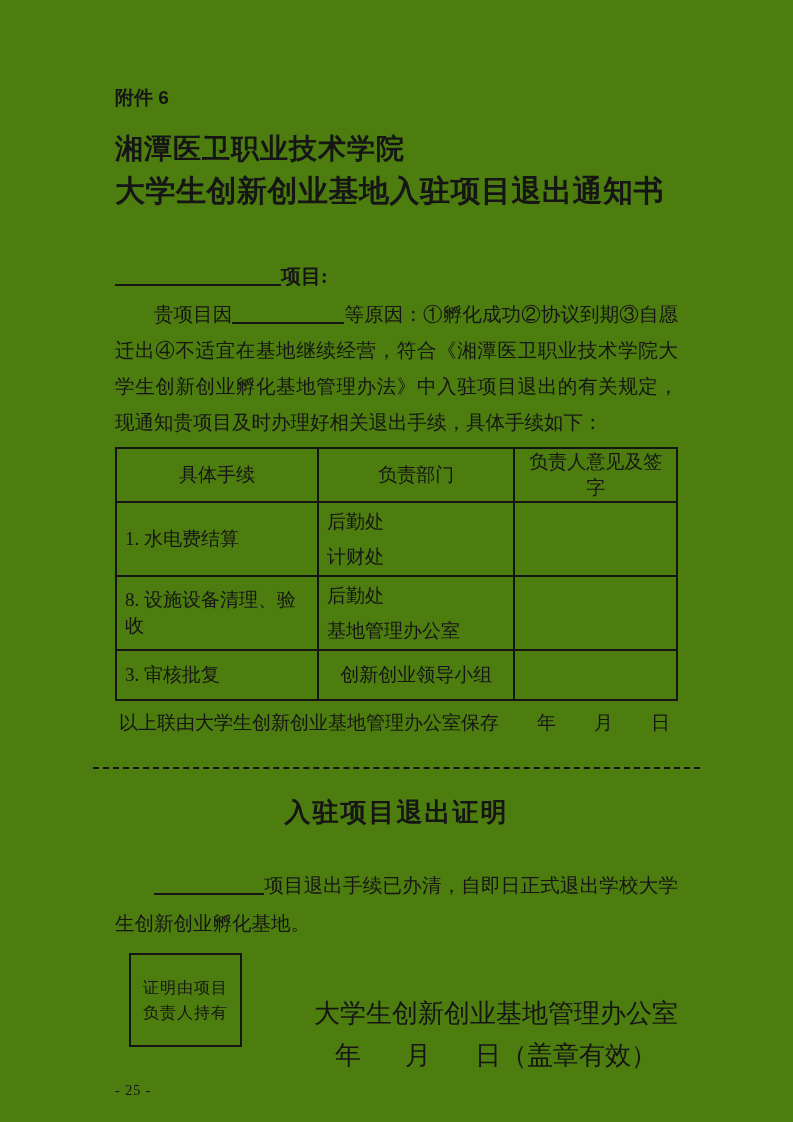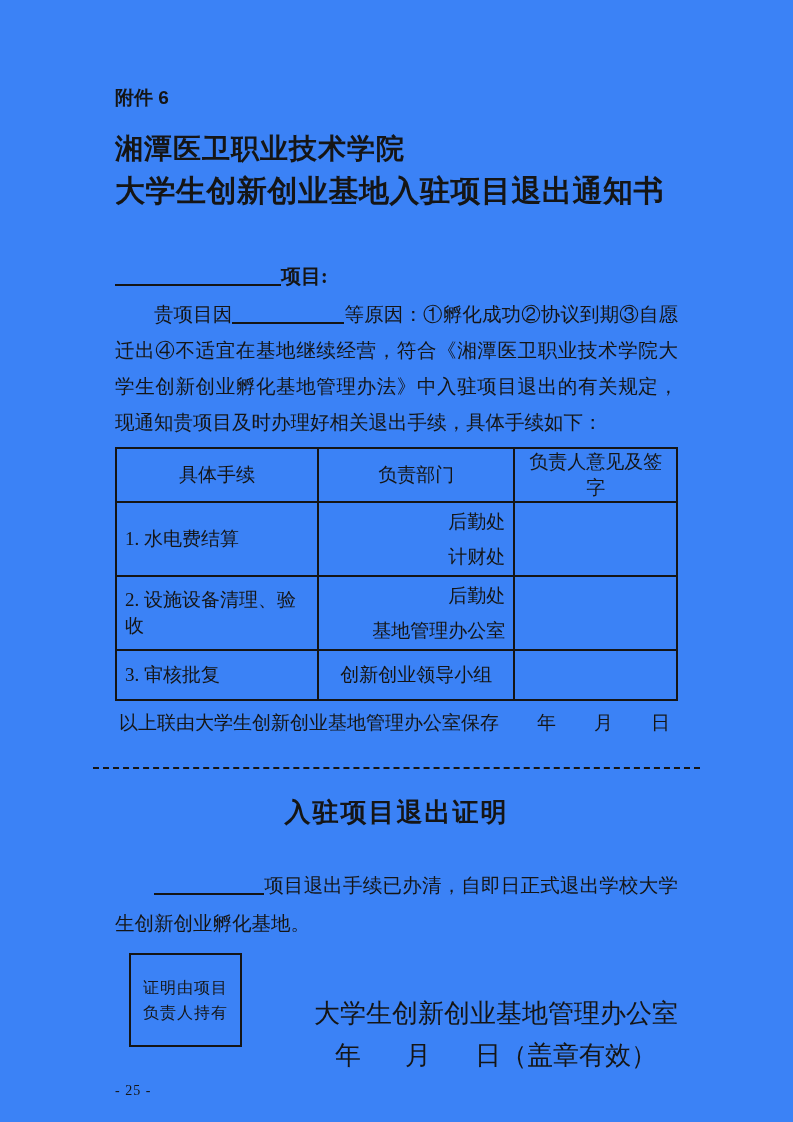--- a/index.html
+++ b/index.html
@@ -1,21 +1,21 @@
 <!DOCTYPE html>
 <html><head>
 <meta charset="utf-8">
 <style>
   * { margin: 0; padding: 0; box-sizing: border-box; }
   html, body { background: #ffffff; }
   body { font-family: "Liberation Serif", "DejaVu Serif", serif; color: #151515; }
 
   .page {
     width: 793px; height: 1122px; margin: 0 auto;
-    padding: 85px 115px 0 115px; background: #3b82f6; overflow: hidden; position: relative;
+    padding: 85px 115px 0 115px; background: #4d7c0f; overflow: hidden; position: relative;
   }
 
   .attachment {
     font-family: "Liberation Sans", "DejaVu Sans", sans-serif;
     font-weight: 700; font-size: 19px; line-height: 26px;
   }
 
   .title { text-align: left; font-weight: 700; }
   .title1 { font-size: 28px; line-height: 40px; margin-top: 18px; letter-spacing: 1px; }
   .title2 { font-size: 30px; line-height: 44px; letter-spacing: 0.5px; }
@@ -37,21 +37,21 @@
     width: 100%; margin-top: 6px; border-collapse: collapse; font-size: 19px;
   }
   table.procedures th, table.procedures td {
     border: 2px solid #151515; font-weight: 400; padding: 0 8px; vertical-align: middle;
   }
   table.procedures th { height: 38px; text-align: center; }
   .row-tall td { height: 74px; }
   .row-short td { height: 50px; }
   .cell-left { text-align: left; }
   .cell-center { text-align: center; }
-  .dept-line { line-height: 35px; text-align: right; }
+  .dept-line { line-height: 35px; text-align: left; }
 
   .table-footer { margin-top: 8px; font-size: 19px; line-height: 28px; padding-left: 4px; }
   .table-footer .date-token { margin-left: 38px; }
 
   .divider { margin: 30px -22px 0 -22px; height: 0; border-top: 2.5px dashed #151515; }
 
   .cert-title {
     margin-top: 26px; text-align: center; font-size: 26px; font-weight: 700;
     line-height: 36px; letter-spacing: 2px;
   }
@@ -107,21 +107,21 @@
     </tr>
     <tr class="row-tall">
       <td class="cell-left">1. 水电费结算</td>
       <td class="cell-center">
         <div class="dept-line">后勤处</div>
         <div class="dept-line">计财处</div>
       </td>
       <td></td>
     </tr>
     <tr class="row-tall">
-      <td class="cell-left">2. 设施设备清理、验收</td>
+      <td class="cell-left">8. 设施设备清理、验收</td>
       <td class="cell-center">
         <div class="dept-line">后勤处</div>
         <div class="dept-line">基地管理办公室</div>
       </td>
       <td></td>
     </tr>
     <tr class="row-short">
       <td class="cell-left">3. 审核批复</td>
       <td class="cell-center">创新创业领导小组</td>
       <td></td>

